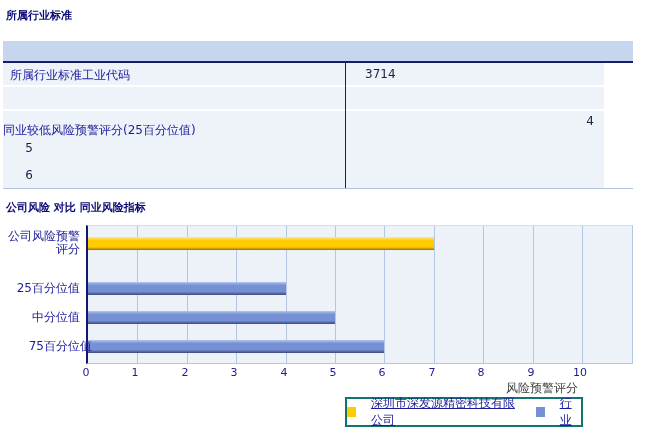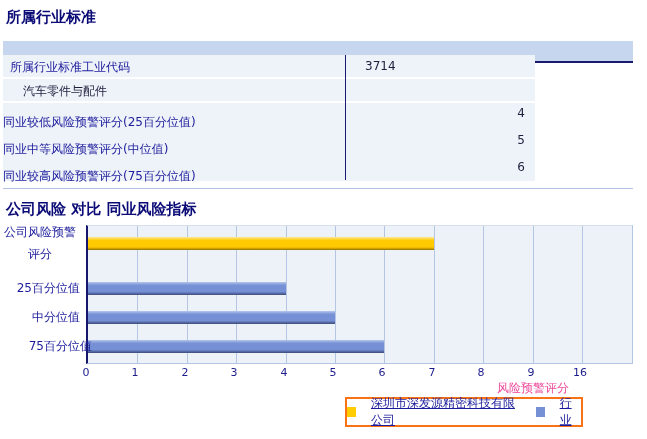--- a/index.html
+++ b/index.html
@@ -1,23 +1,23 @@
 <!DOCTYPE html>
 <html><head>
 <meta charset="utf-8">
 <style>
   html,body{margin:0;padding:0;background:#fff;}
   .canvas{
     position:relative;width:647px;height:439px;background:#ffffff;overflow:hidden;
     font-family:"DejaVu Sans","Liberation Sans",sans-serif;font-size:12px;color:#1c1c9c;
   }
-  .sec-title{position:absolute;left:6px;font-weight:bold;color:#0b0b77;font-size:15px;}
+  .sec-title{position:absolute;left:6px;font-weight:bold;color:#0b0b77;font-size:11px;}
   .band{position:absolute;left:3px;top:41px;width:630px;height:20px;background:#c7d6ef;}
   .navy-line{position:absolute;left:3px;top:61px;width:630px;height:2px;background:#1a1a70;}
-  .table{position:absolute;left:3px;top:55px;width:532px;}
+  .table{position:absolute;left:3px;top:63px;width:601px;}
   .trow{position:relative;background:#eef2f9;margin-bottom:2px;display:flex;}
   .tlabel{padding:4px 0 0 7px;color:#1c1c9c;flex:0 0 335px;}
   .tvalue{padding:4px 14px 0 20px;color:#1f1f3d;flex:1;}
   .subrow{display:flex;height:27px;align-items:flex-start;}
   .sublabel{flex:1;padding-top:11px;color:#1c1c9c;}
   .subvalue{flex:0 0 30px;text-align:right;padding:3px 10px 0 0;color:#1f1f3d;}
   .col-divider{position:absolute;left:342px;top:0;width:1px;height:125px;background:#1a1a70;}
   .table-bottom{position:absolute;left:3px;top:188px;width:630px;height:1px;background:#b3c2e0;}
   .chart{position:absolute;left:0;top:225px;width:647px;height:214px;}
   .plot{
@@ -25,24 +25,24 @@
     border-left:2px solid #16166b;border-right:1px solid #b5c5e4;
     border-top:1px solid #d5ddef;border-bottom:1px solid #b5c5e4;box-sizing:border-box;
   }
   .gridline{position:absolute;top:0;width:1px;height:100%;background:#b5c5e4;}
   .bar{position:absolute;height:13px;left:0;}
   .bar.company{background:linear-gradient(to bottom,
     #ffe794 0%,#ffd83a 16%,#ffca00 28%,#ffca00 76%,#eab200 84%,#8a7200 100%);}
   .bar.industry{background:linear-gradient(to bottom,
     #b7c6ec 0%,#8ba3de 16%,#7590d4 28%,#7590d4 74%,#5a6fae 86%,#3d4a75 100%);}
   .ylabel{position:absolute;left:0;width:80px;height:28px;display:flex;align-items:center;
-    justify-content:flex-end;text-align:center;color:#1c1c9c;line-height:22px;}
+    justify-content:flex-end;text-align:right;color:#1c1c9c;line-height:13px;}
   .xtick{position:absolute;top:141px;width:30px;text-align:center;color:#1c1c8c;font-size:11px;}
-  .xaxis-title{position:absolute;top:155px;right:78px;color:#ec4899;}
-  .legend{position:absolute;left:345px;top:172px;width:238px;height:30px;border:2px solid #f97316;
+  .xaxis-title{position:absolute;top:155px;right:69px;color:#404040;}
+  .legend{position:absolute;left:345px;top:172px;width:238px;height:30px;border:2px solid #0f766e;
     box-sizing:border-box;background:#fff;display:flex;align-items:center;justify-content:center;gap:15px;}
   .swatch{width:10px;height:10px;display:inline-block;}
   .legend-label{color:#1c1c9c;text-decoration:underline;}
 </style>
 </head>
 <body>
 
 <div class="canvas">
 
   <div class="sec-title" style="top:8px;">所属行业标准</div>
@@ -50,34 +50,31 @@
   <div class="band"></div>
   <div class="navy-line"></div>
 
   <div class="table">
     <div id="table-rows">
         <div class="trow" style="height: 22px;">
           <div class="tlabel">所属行业标准工业代码</div>
           <div class="tvalue">3714</div>
         </div>
         <div class="trow" style="height: 22px;">
-          <div class="tvalue">汽车零件与配件</div>
         </div>
         <div class="trow" style="height: 78px;">
           <div class="tvalue" style="padding: 0px;">
             <div class="subrow">
               <div class="sublabel">同业较低风险预警评分(25百分位值)</div>
               <div class="subvalue">4</div>
             </div>
             <div class="subrow">
-              <div class="sublabel">同业中等风险预警评分(中位值)</div>
               <div class="subvalue">5</div>
             </div>
             <div class="subrow">
-              <div class="sublabel">同业较高风险预警评分(75百分位值)</div>
               <div class="subvalue">6</div>
             </div>
           </div>
         </div>
       </div>
     <div class="col-divider"></div>
   </div>
   <div class="table-bottom"></div>
 
   <div class="sec-title" style="top:200px;">公司风险 对比 同业风险指标</div>
@@ -109,21 +106,21 @@
         <div class="xtick" style="left: 71px;">0</div>
         <div class="xtick" style="left: 120px;">1</div>
         <div class="xtick" style="left: 170px;">2</div>
         <div class="xtick" style="left: 219px;">3</div>
         <div class="xtick" style="left: 269px;">4</div>
         <div class="xtick" style="left: 318px;">5</div>
         <div class="xtick" style="left: 367px;">6</div>
         <div class="xtick" style="left: 417px;">7</div>
         <div class="xtick" style="left: 466px;">8</div>
         <div class="xtick" style="left: 516px;">9</div>
-        <div class="xtick" style="left: 565px;">16</div>
+        <div class="xtick" style="left: 565px;">10</div>
       </div>
     <div class="xaxis-title">风险预警评分</div>
     <div class="legend" id="legend">
         <span class="swatch" style="background: rgb(255, 204, 0);"></span>
         <span class="legend-label">深圳市深发源精密科技有限公司</span>
         <span class="swatch" style="background: rgb(117, 144, 212);"></span>
         <span class="legend-label">行业</span>
       </div>
   </div>
 

